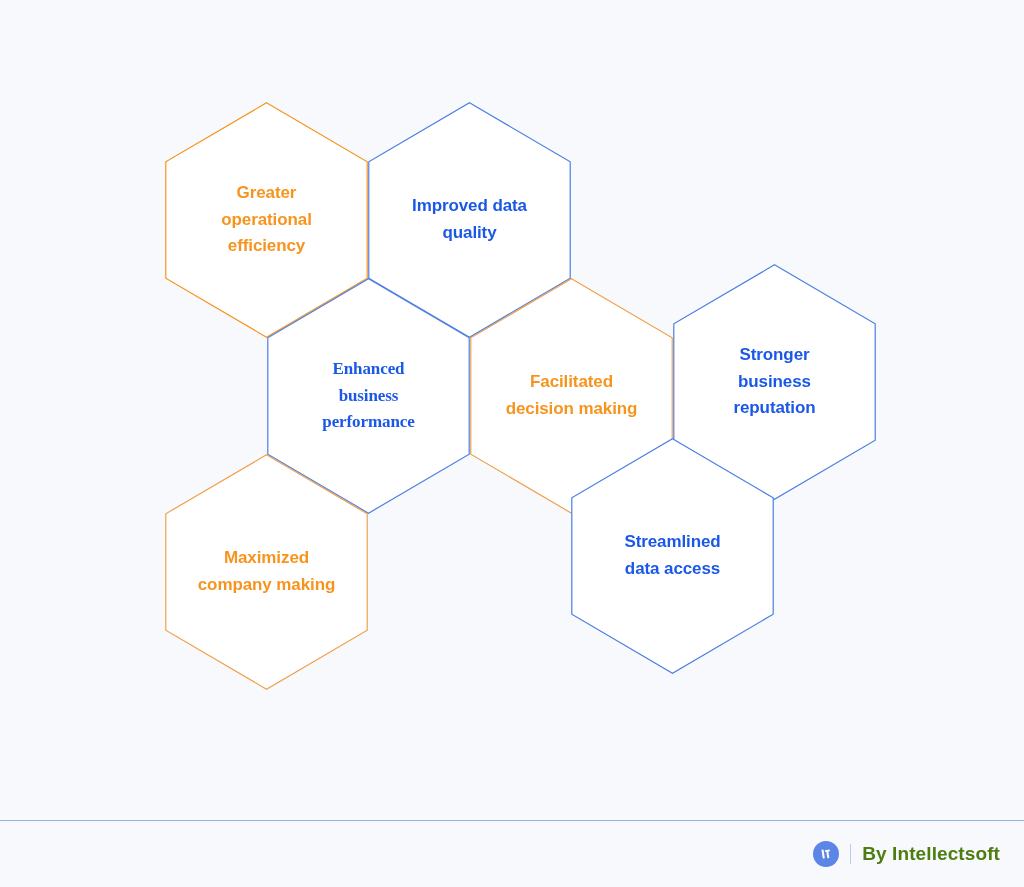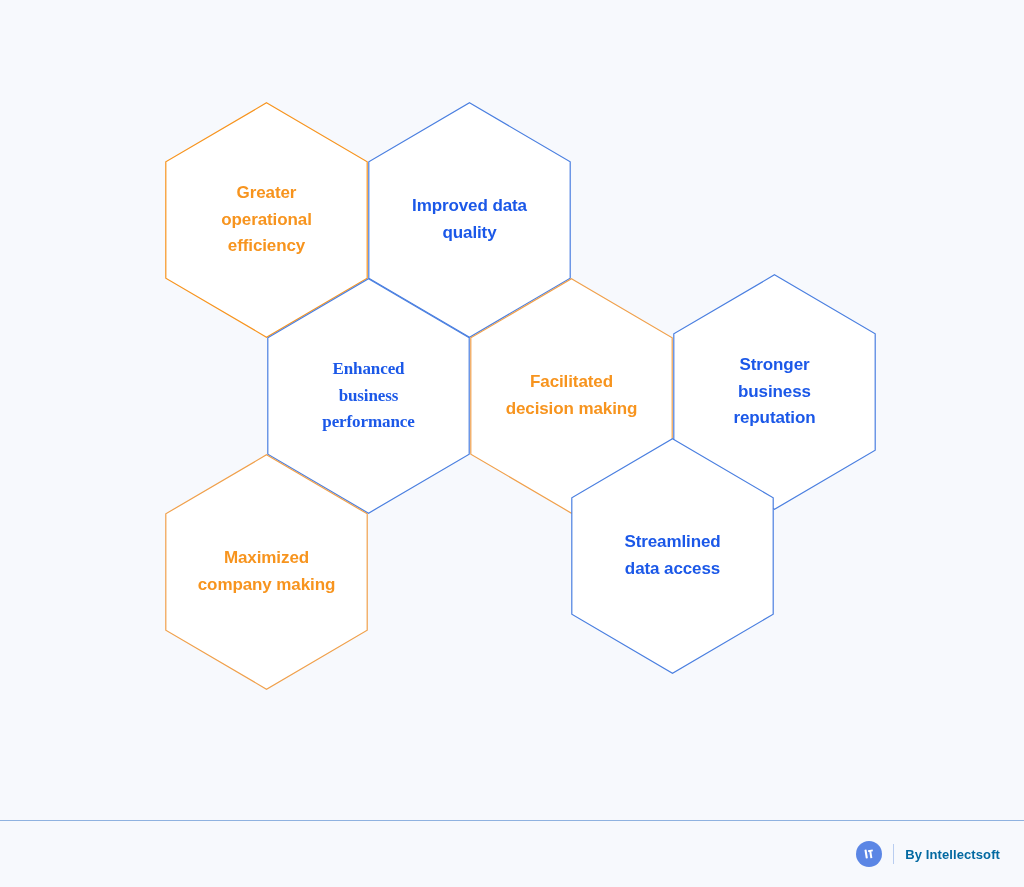--- a/index.html
+++ b/index.html
@@ -106,23 +106,23 @@
     justify-content: center;
   }
 
   .brand-sep {
     width: 1px;
     height: 20px;
     background: #b9cdf0;
   }
 
   .brand-text {
-    font-size: 13px;
+    font-size: 19px;
     font-weight: bold;
-    color: #0369a1;
+    color: #4d7c0f;
     letter-spacing: 0.1px;
   }
 </style>
 </head>
 <body>
 
 <div id="infographic-root">
 
   <div class="hex-stage">
 
@@ -154,21 +154,21 @@
     </div>
 
     <div class="hex-cell accent-orange" style="left:470px; top:278px;">
       <svg width="203" height="236" viewBox="0 0 203 236">
         <polygon points="101.5,0.8 202.2,59.8 202.2,176.2 101.5,235.2 0.8,176.2 0.8,59.8" fill="#ffffff" stroke="#f0a04b" stroke-width="1.2"></polygon>
       </svg>
       <div class="hex-label wide">Facilitated
 decision making</div>
     </div>
 
-    <div class="hex-cell accent-blue" style="left:673px; top:274px;">
+    <div class="hex-cell accent-blue" style="left:673px; top:264px;">
       <svg width="203" height="236" viewBox="0 0 203 236">
         <polygon points="101.5,0.8 202.2,59.8 202.2,176.2 101.5,235.2 0.8,176.2 0.8,59.8" fill="#ffffff" stroke="#4a7fe0" stroke-width="1.2"></polygon>
       </svg>
       <div class="hex-label">Stronger
 business
 reputation</div>
     </div>
 
     <div class="hex-cell accent-orange" style="left:165px; top:454px;">
       <svg width="203" height="236" viewBox="0 0 203 236">

